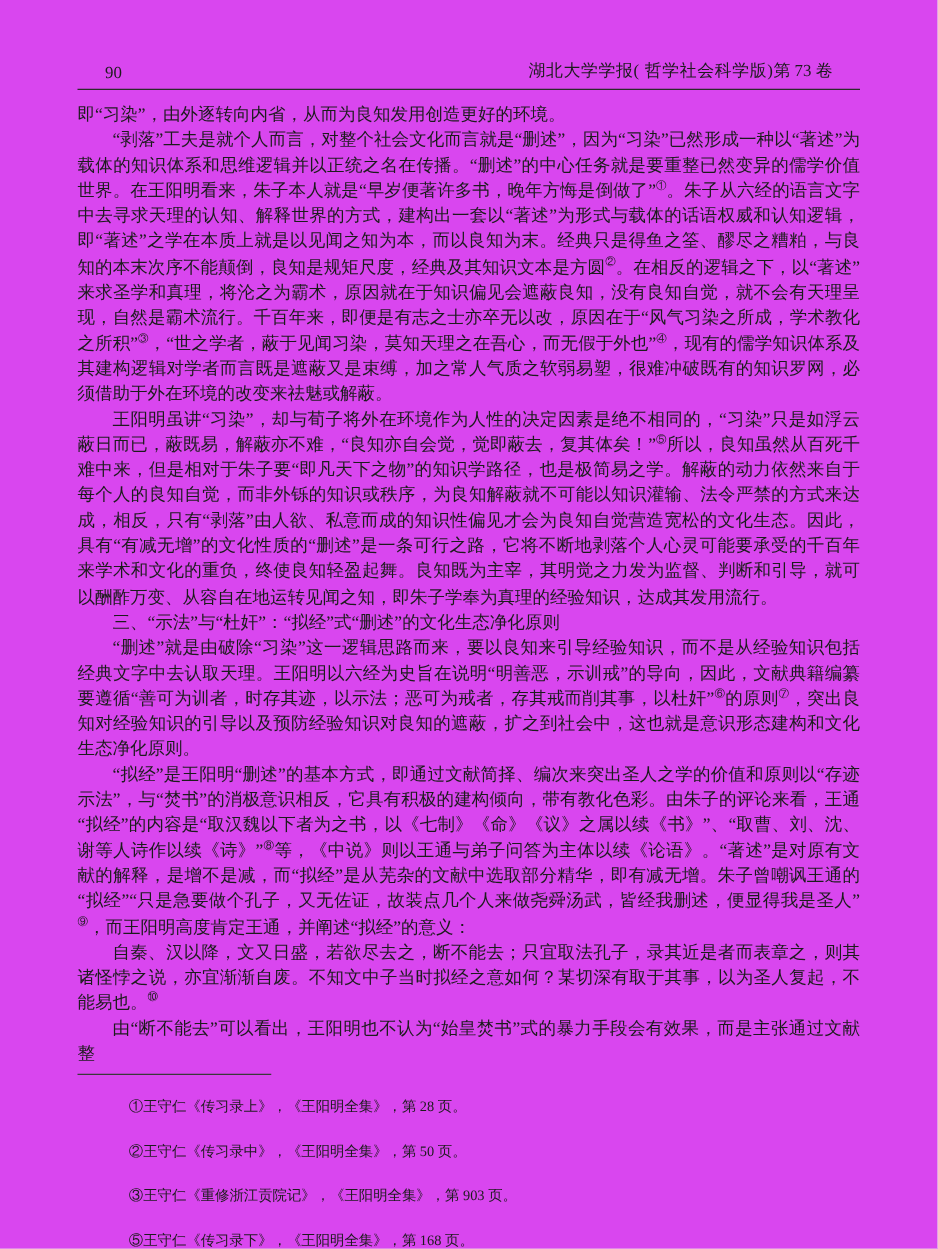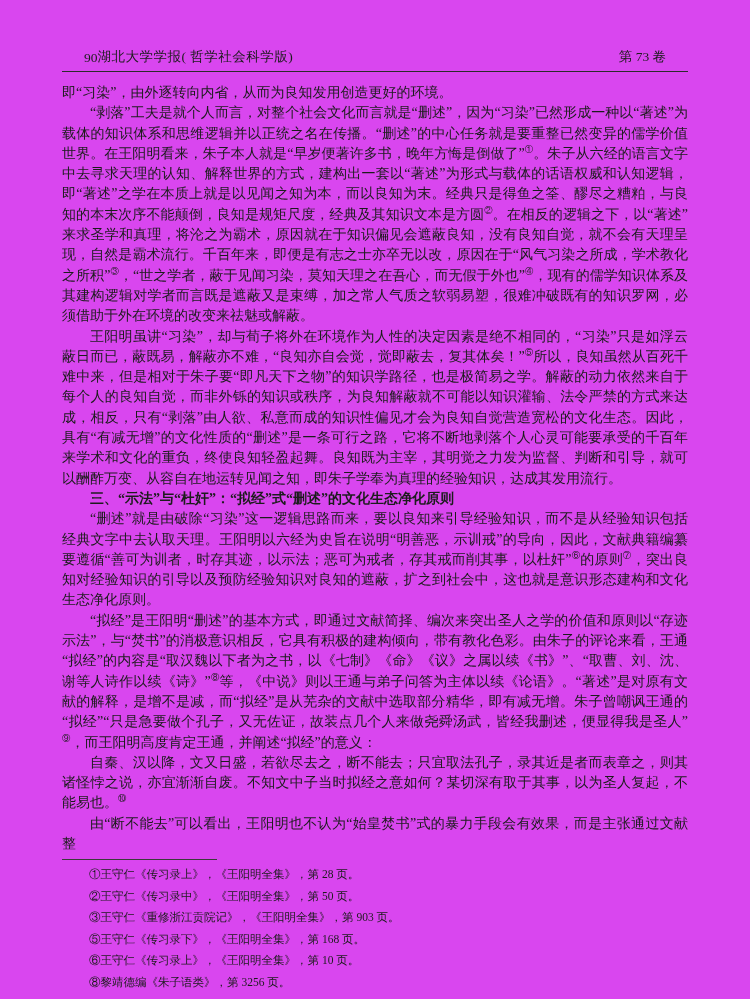--- a/index.html
+++ b/index.html
@@ -19,49 +19,49 @@
     padding: 48px 0 5px;
     border-bottom: 1.5px solid #2b2b2b;
   }
   .header-inner {
     display: flex;
     justify-content: space-between;
     align-items: flex-end;
     padding: 0 22px;
     font-size: 13.5px;
   }
-  .header-inner .center { flex: 1; text-align: left; letter-spacing: 0.5px; }
+  .header-inner .center { flex: 1; text-align: right; letter-spacing: 0.5px; }
   .content {
     margin: 11px 62px 0;
     font-size: 14px;
     line-height: 20.3px;
     text-align: justify;
   }
   .content p { margin: 0; }
   .indent { text-indent: 2em; }
-  .section-heading { font-weight: bold; text-indent: 2em; }
+  .section-heading { font-weight: normal; text-indent: 2em; }
   .block-quote {
     margin: 0 0 0 2em;
     font-size: 14px;
     text-indent: 2em;
   }
   sup { font-size: 0.6em; vertical-align: super; line-height: 0; }
   .footnotes {
     margin: 5px 62px 0;
     font-size: 11.5px;
     line-height: 17.5px;
     text-align: justify;
   }
   .footnote-separator {
     width: 155px;
     height: 0;
     border-top: 1px solid #3a3a3a;
     margin: 0 0 6px;
   }
-  .footnotes p { margin: 4px; text-indent: 2em; }
+  .footnotes p { margin: 18px; text-indent: 2em; }
 </style>
 </head>
 <body>
 
 <div class="page">
 
   <div class="header">
     <div class="header-inner">
       <span>90</span>
       <span class="center">湖北大学学报( 哲学社会科学版)</span>

